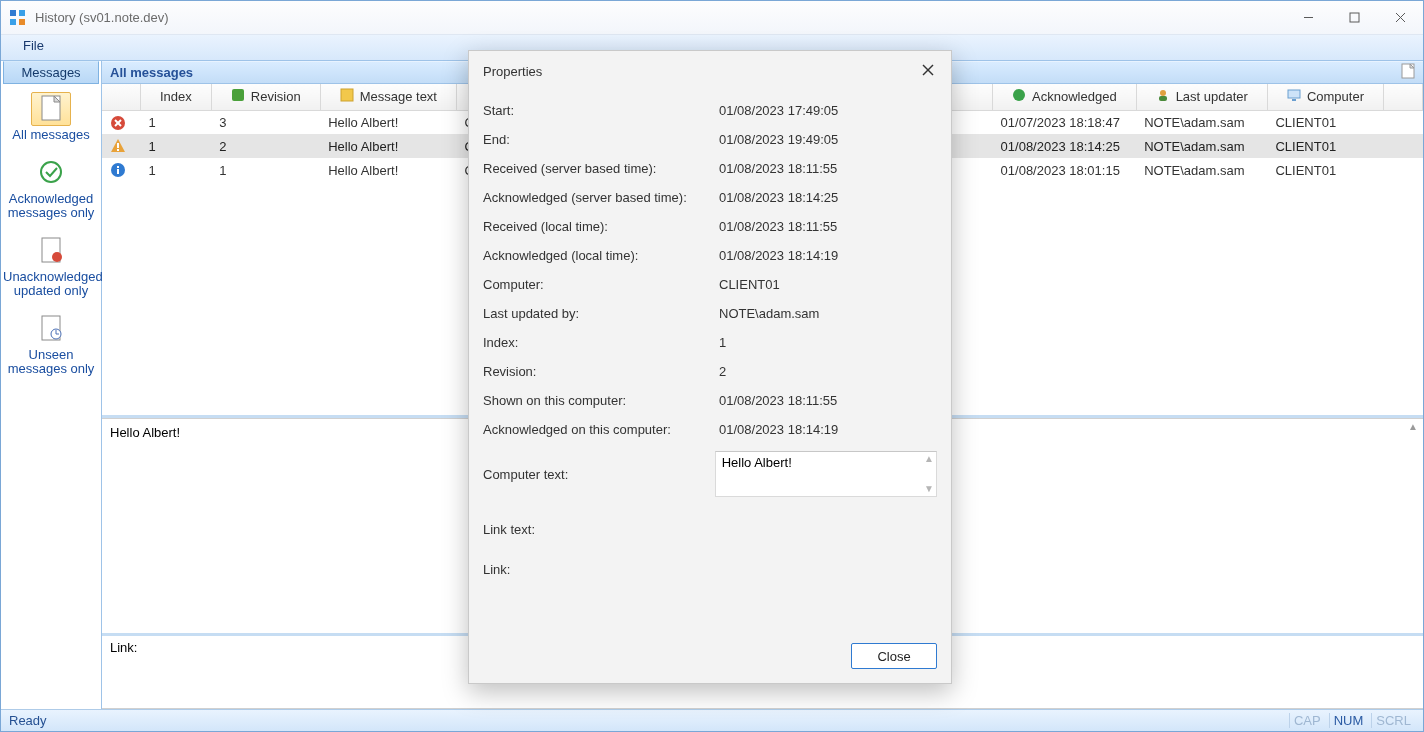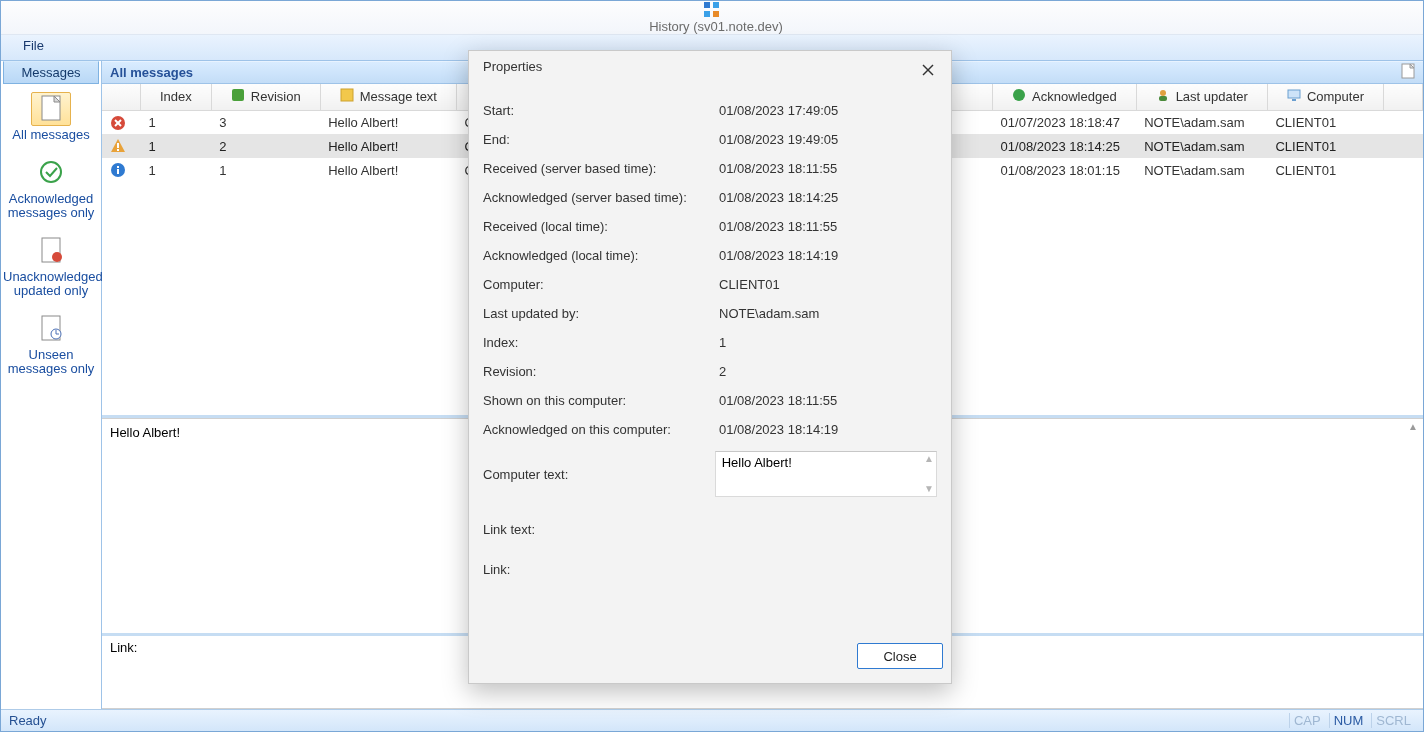--- a/index.html
+++ b/index.html
@@ -12,21 +12,20 @@
 }
 
 
 .titlebar {
   height: 34px;
   background: linear-gradient(#fdfdfe, #f3f6fb);
   border-bottom: 1px solid #dfe7f2;
   display: flex; align-items: center;
   padding-left: 8px;
   color: #6b6b6b;
-  flex-direction: column;
 }
 .titlebar .app-icon { width: 18px; height: 18px; margin-right: 8px; }
 .titlebar .title { flex: 0 0 auto; }
 .titlebar .spacer { flex: 1; }
 .win-btn {
   width: 46px; height: 30px; display: flex; align-items: center; justify-content: center;
   color: #5a5a5a;
 }
 .win-btn svg { width: 11px; height: 11px; }
 
@@ -158,21 +157,21 @@
 .dialog {
   position: absolute;
   left: 468px; top: 50px;
   width: 484px; height: 634px;
   background: #f3f3f3;
   border: 1px solid #c9c9c9;
   box-shadow: 0 8px 24px rgba(0,0,0,0.25);
   display: flex; flex-direction: column;
 }
 .dialog-title {
-  display: flex; 
+  display: flex; align-items: center;
   padding: 8px 12px 8px 14px;
   font-size: 15px;
   color: #333;
 }
 .dialog-title .close { margin-left: auto; color: #333; padding: 4px; }
 .dialog-body {
   flex: 1; padding: 4px 14px 0 14px;
 }
 .prop-row { display: flex; padding: 7px 0; align-items: center; }
 .prop-label { width: 236px; color: #333; }
@@ -181,21 +180,21 @@
   width: 226px; height: 46px;
   border: 1px solid #dadada;
   border-top-color: #c7c7c7;
   background: #fff;
   position: relative;
   padding: 3px 18px 3px 6px;
 }
 .msg-box .sc { position: absolute; right: 2px; color: #b5b5b5; font-size: 10px; line-height: 10px; }
 .msg-box .sc.up { top: 2px; } .msg-box .sc.dn { bottom: 2px; }
 .dialog-foot {
-  padding: 10px 8px 14px 14px;
+  padding: 10px 14px 14px 14px;
   display: flex; justify-content: flex-end;
 }
 .btn-close {
   width: 86px; height: 26px;
   border: 1px solid #2f7ad1;
   background: #fff;
   color: #222;
   border-radius: 2px;
 }
 

